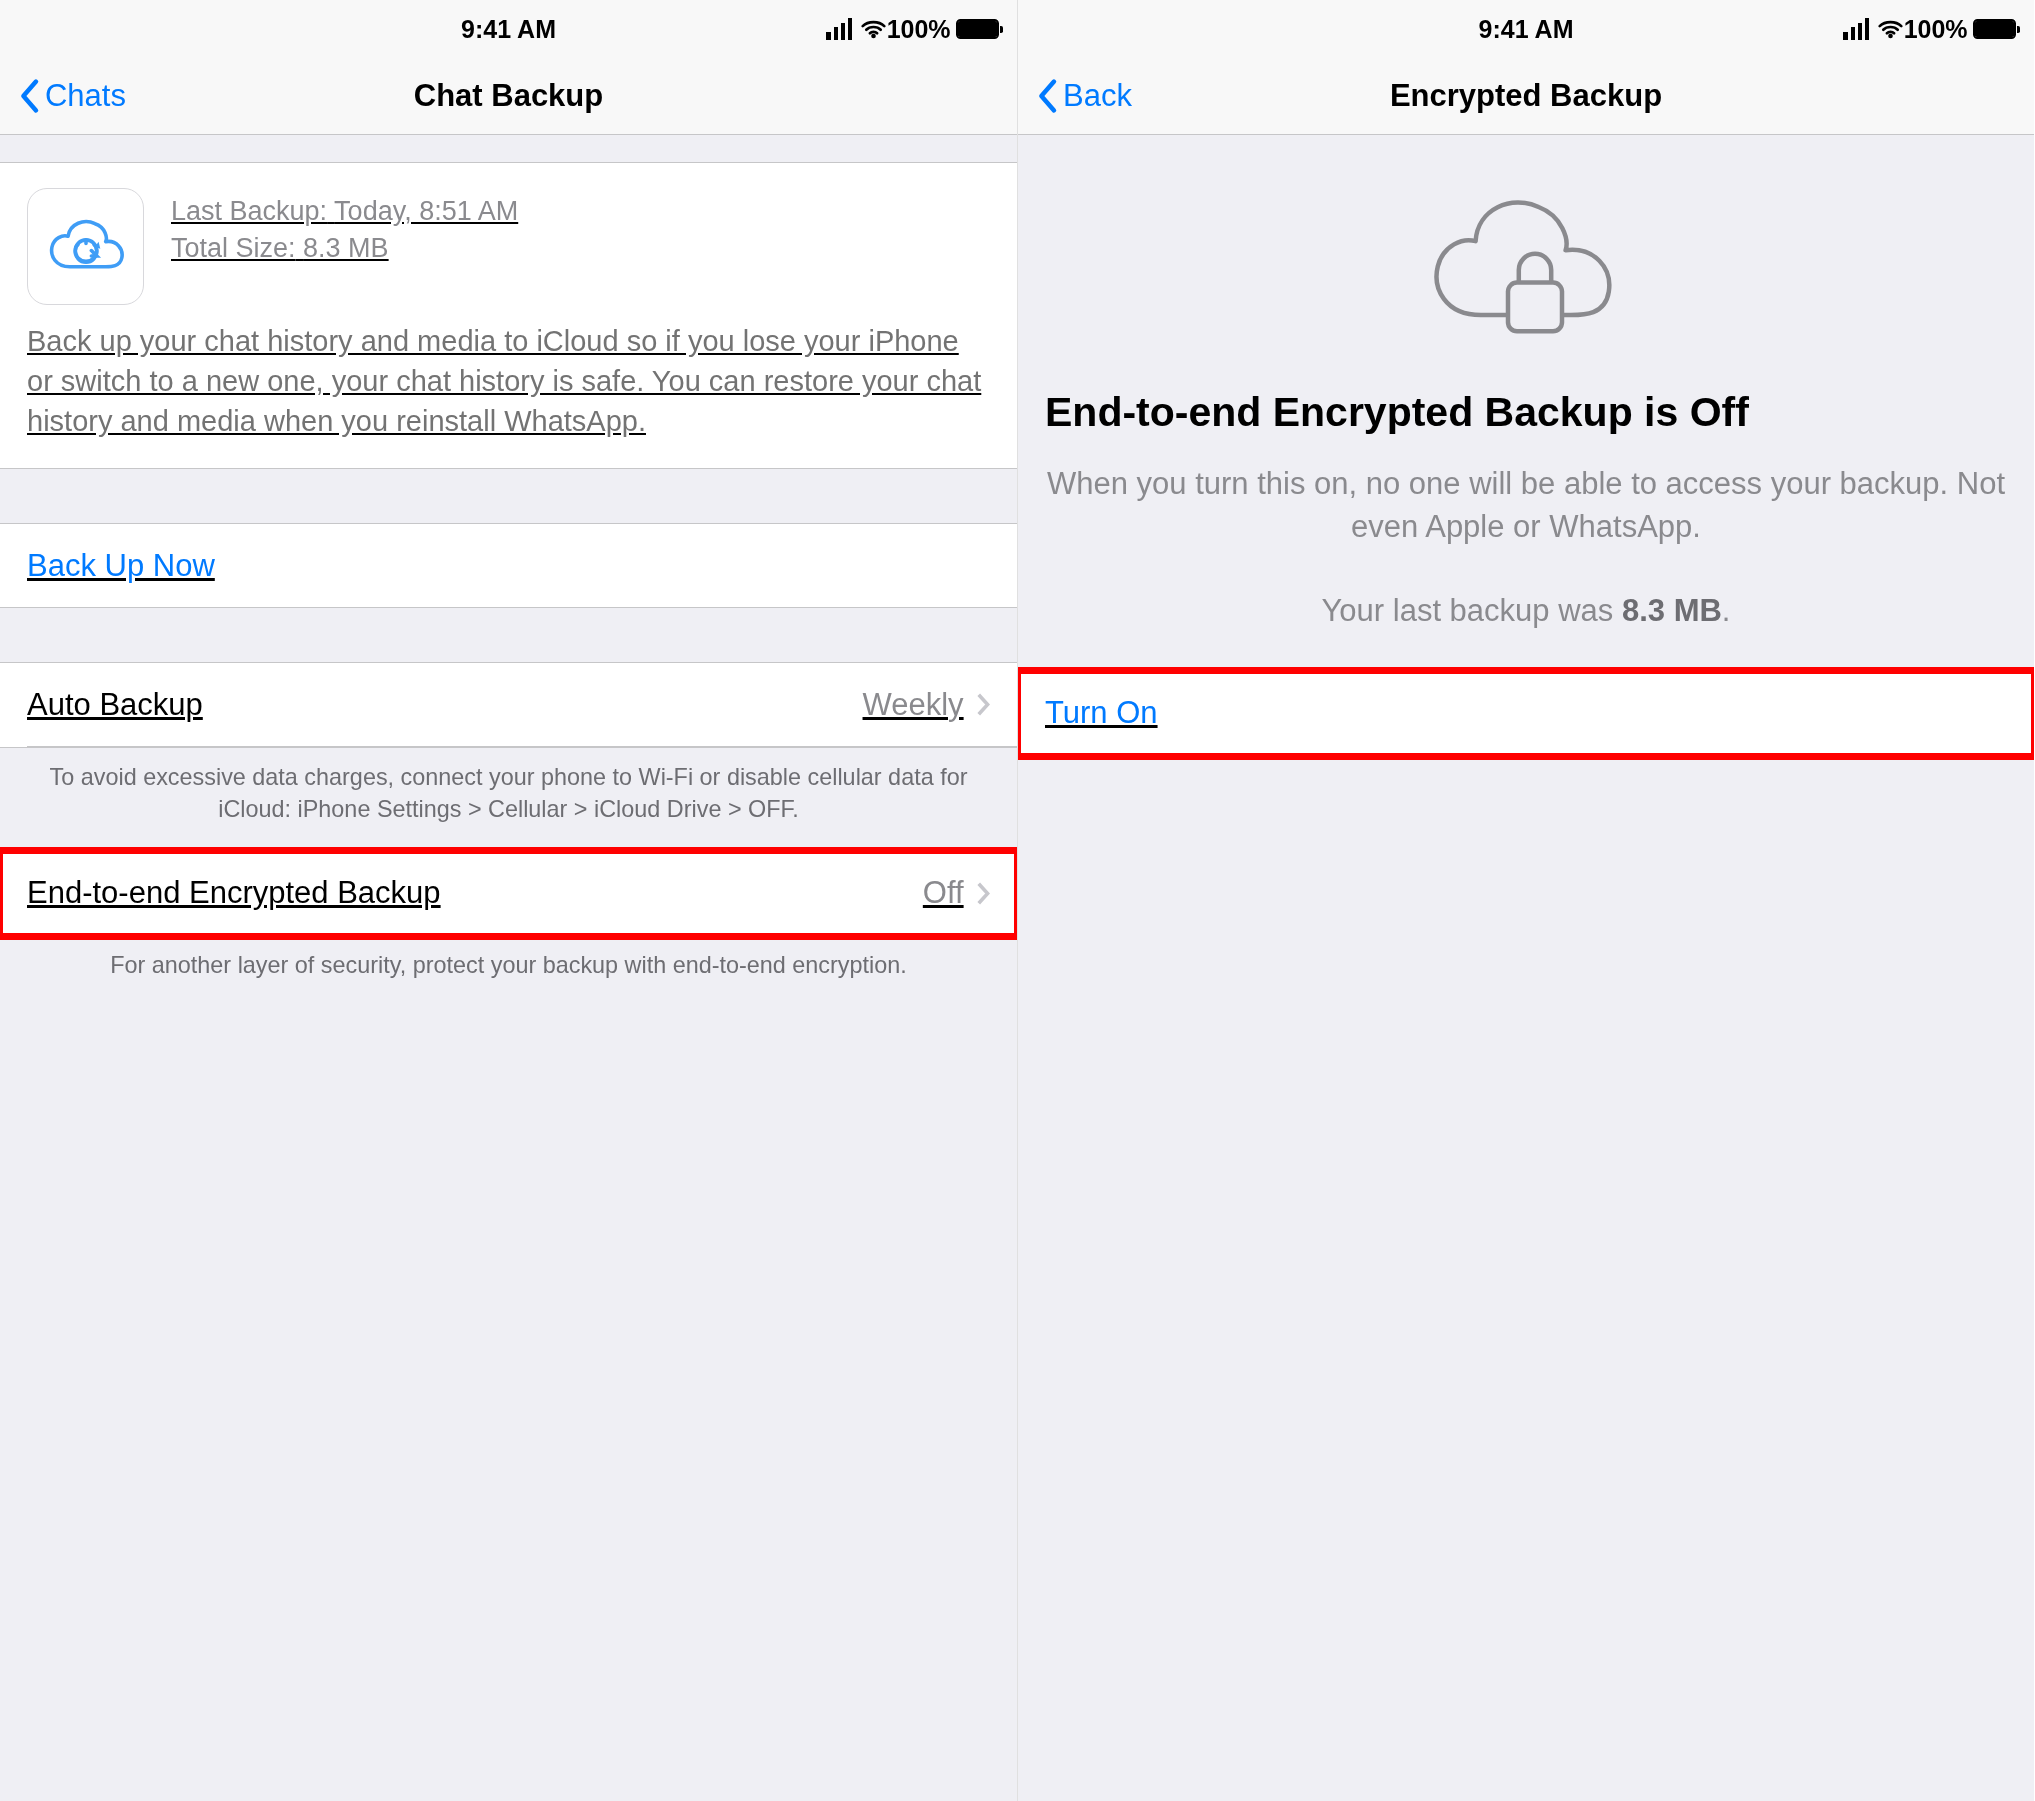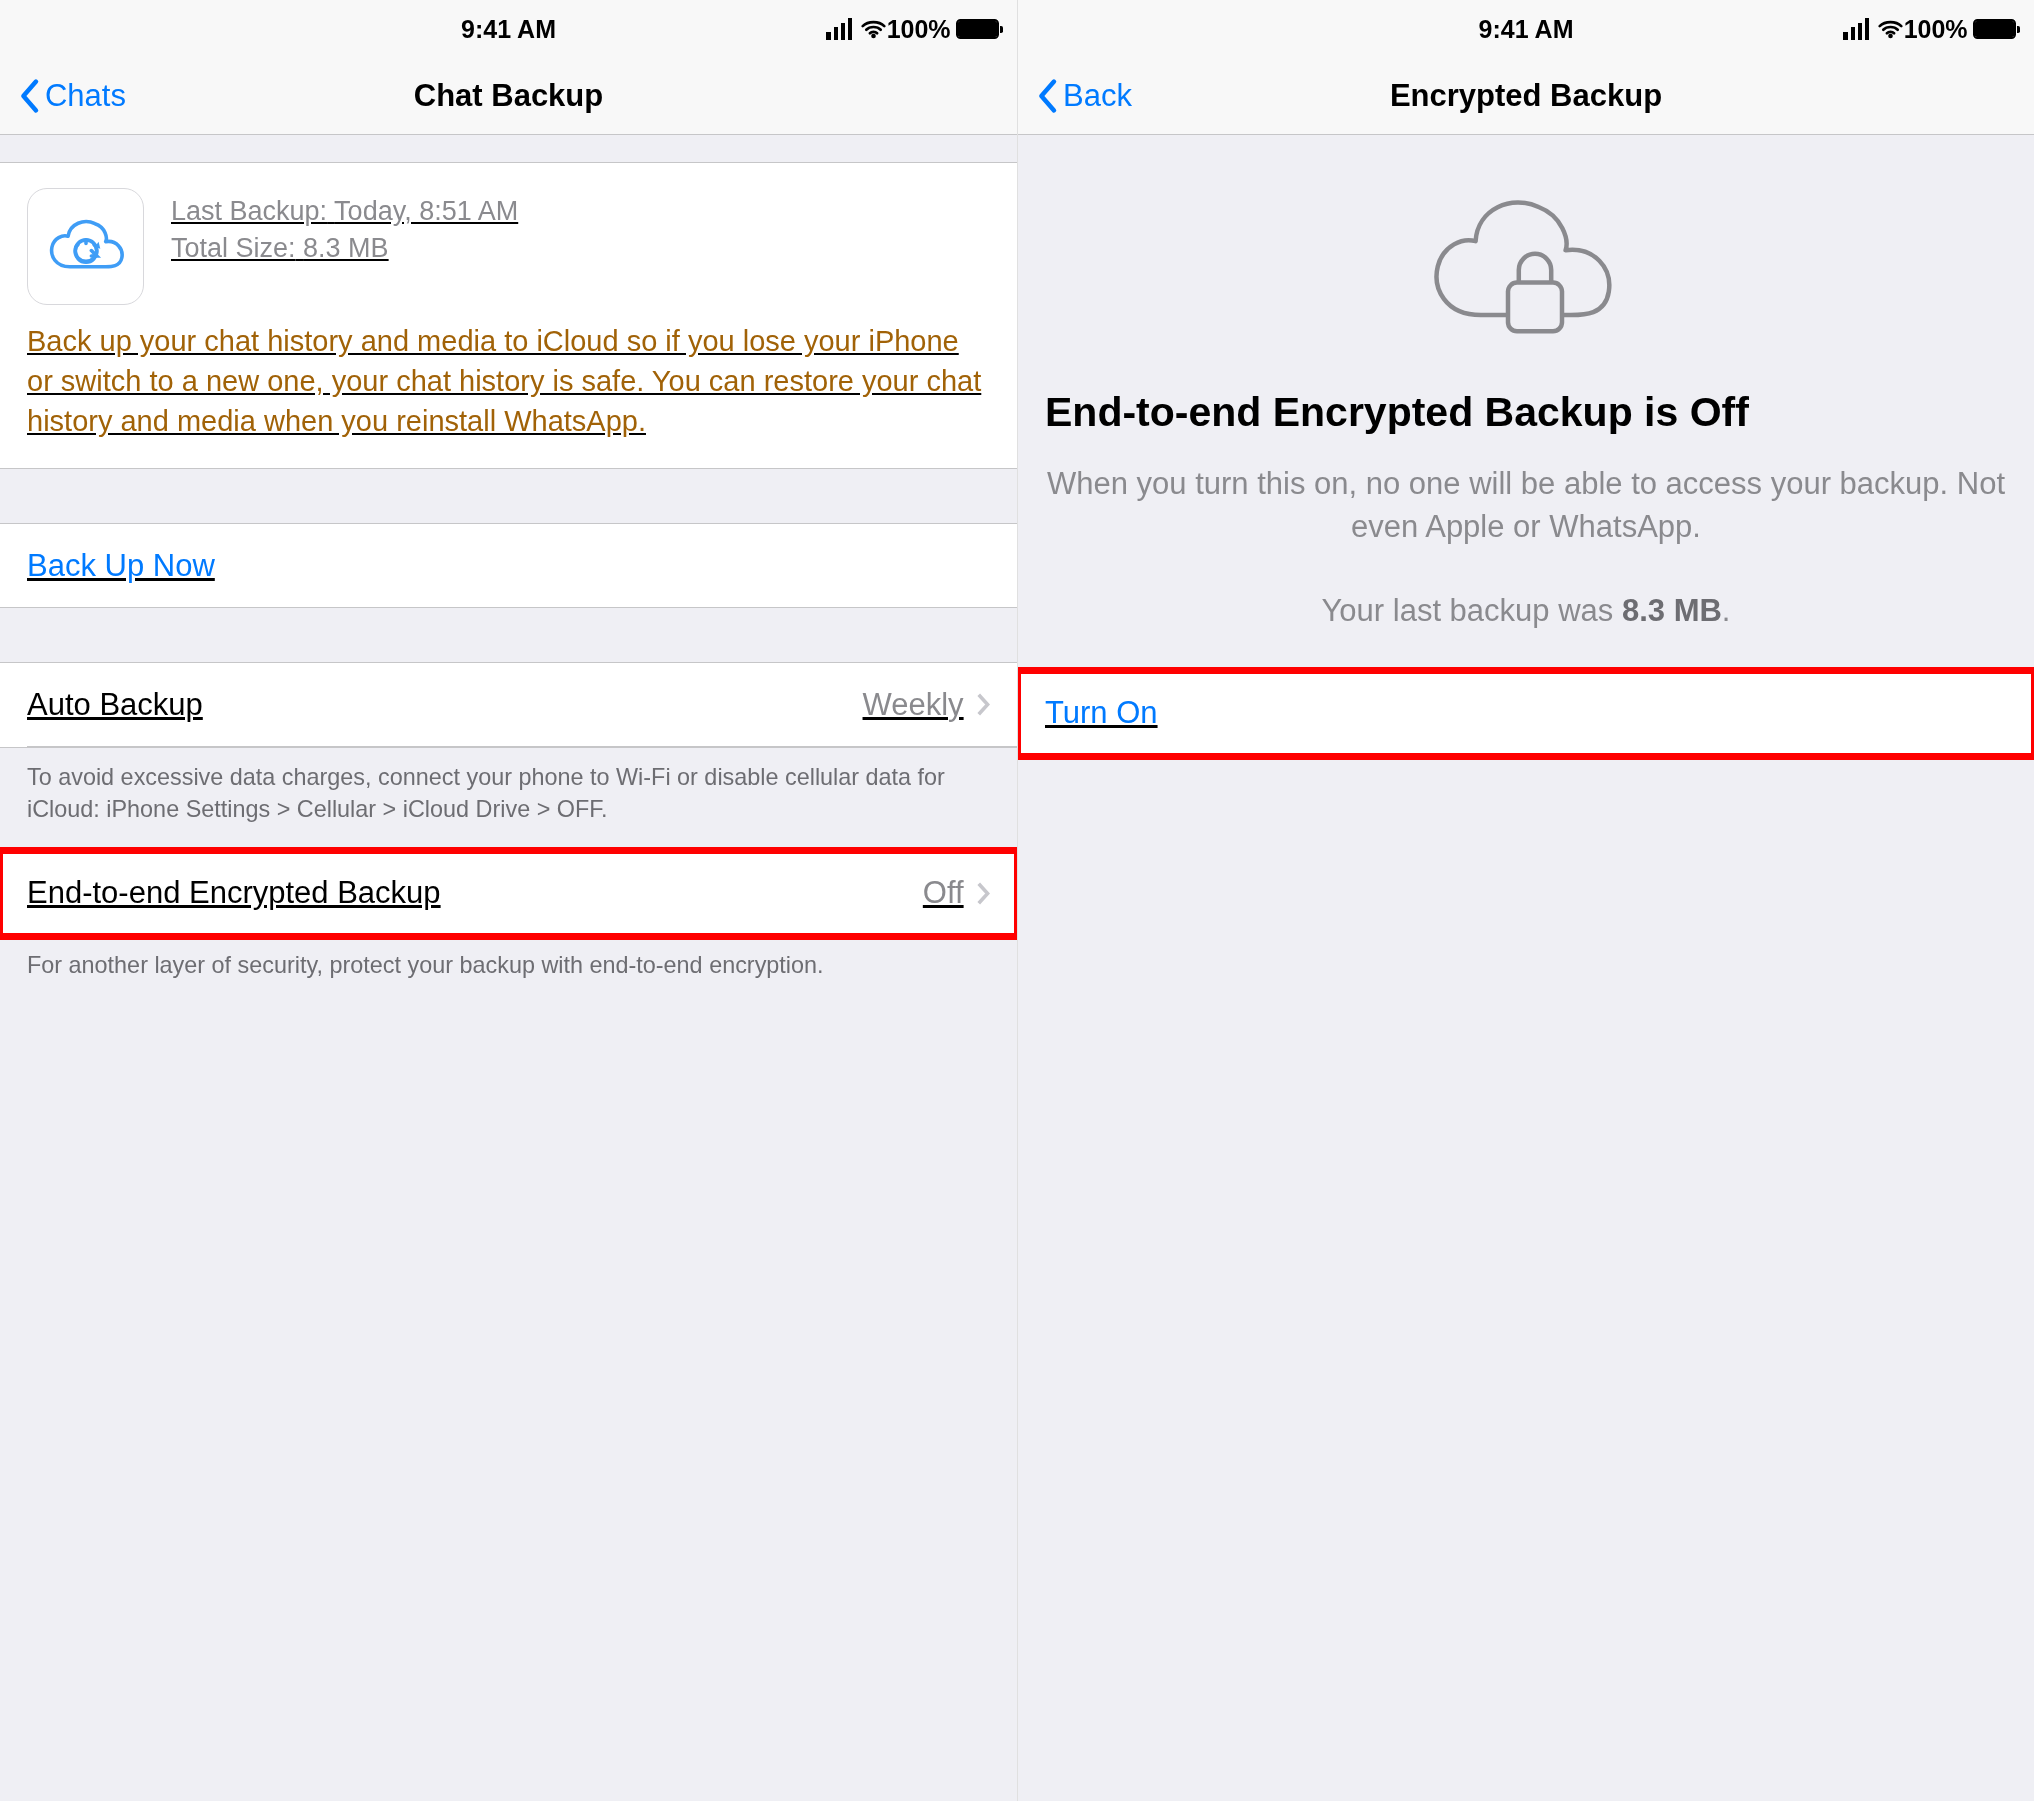--- a/index.html
+++ b/index.html
@@ -60,38 +60,38 @@
   }
   
   .section { background:#fff; border-top:0.9px solid #c6c6c8; border-bottom:0.9px solid #c6c6c8;text-decoration:underline; }
   .section + .section { margin-top: 54px; }
   .info-block { display:flex; gap: 27px; padding: 25px 27px 16px 27px; align-items:flex-start; }
   .cloud-tile {
     width: 117px; height: 117px; border:0.9px solid #d8d8dc; border-radius:20px; background:#fff;
     display:flex; align-items:center; justify-content:center; flex-shrink:0;
   }
   .info-text { font-size: 27px; color:#8a8a8e; line-height:1.35; padding-top: 5.4px;}
-  .desc { font-size: 29px; color:#a16207; line-height:1.38; padding: 0 27px 27px 27px; }
+  .desc { font-size: 29px; color:#737373; line-height:1.38; padding: 0 27px 27px 27px; }
   .row {
     display:flex; align-items:center; justify-content:space-between;
     padding: 0 27px; height: 83px; font-size: 31px; position: relative;
   }
   .row.link { color:#007aff; }
   .row .value { color:#8a8a8e; display:flex; align-items:center; gap:12px; }
   .chevron { width: 14.4px; height: 25px; }
   .chevron path { stroke:#c7c7cc; stroke-width:4; fill:none; }
   .row-sep { height:0.9px; background:#c6c6c8; margin-left:27px; }
   .toggle {
     width: 90px; height: 54px; background:#e9e9eb; border-radius: 29px; position:relative;
   }
   .toggle-knob {
     position:absolute; left:3.6px; top:3.6px; width:47px; height:47px; background:#fff; border-radius:50%;
     box-shadow: 0 1.8px 4.5px rgba(0,0,0,.25), 0 0 0.9px rgba(0,0,0,.15);
   }
-  .footer-note { font-size: 23.4px; color:#6d6d72; line-height:1.35; padding: 14.4px 27px 25px 27px; }
+  .footer-note { font-size: 23.4px; color:#6d6d72; line-height:1.35; padding: 14.4px 27px 25px 27px; text-align: center; }
   .highlight-red { outline: 7.2px solid #ff0000; outline-offset:-3.6px; }
   
   .hero { text-align:center; padding: 36px 27px 9px 27px; background:#efeff4; }
   .hero svg { width: 216px; height: 180px; display:block; margin: 0 auto 27px auto; }
   .hero-title { font-size: 41px; font-weight:600; line-height:1.25; text-align:left; padding: 0 0 25px 0; }
   .hero-desc { font-size: 31px; color:#8a8a8e; line-height:1.38; text-align:center; }
   .hero-desc.second { margin-top: 41px; margin-bottom: 38px; }
   .hero-desc b { color:#6d6d72; font-weight:600; }
   .right-content { padding: 0 27px; }
 </style>

